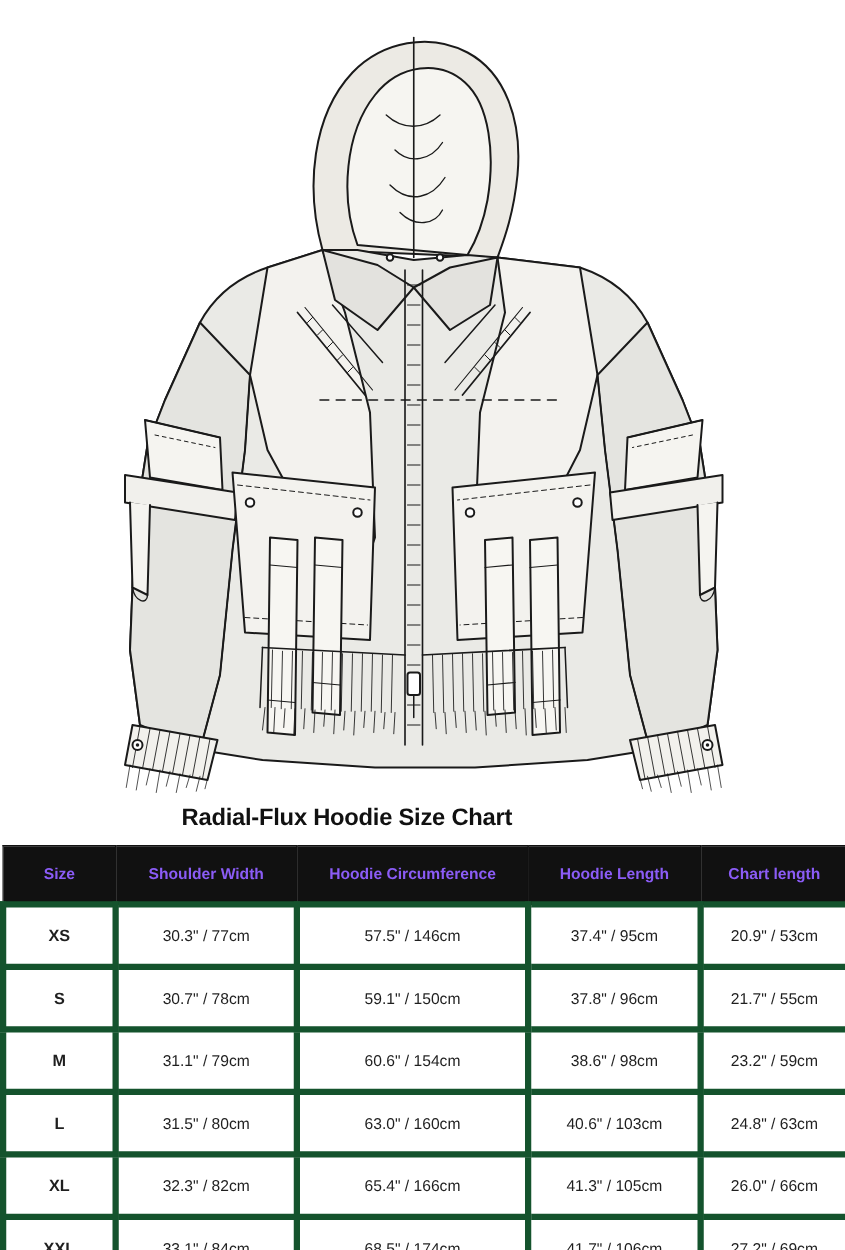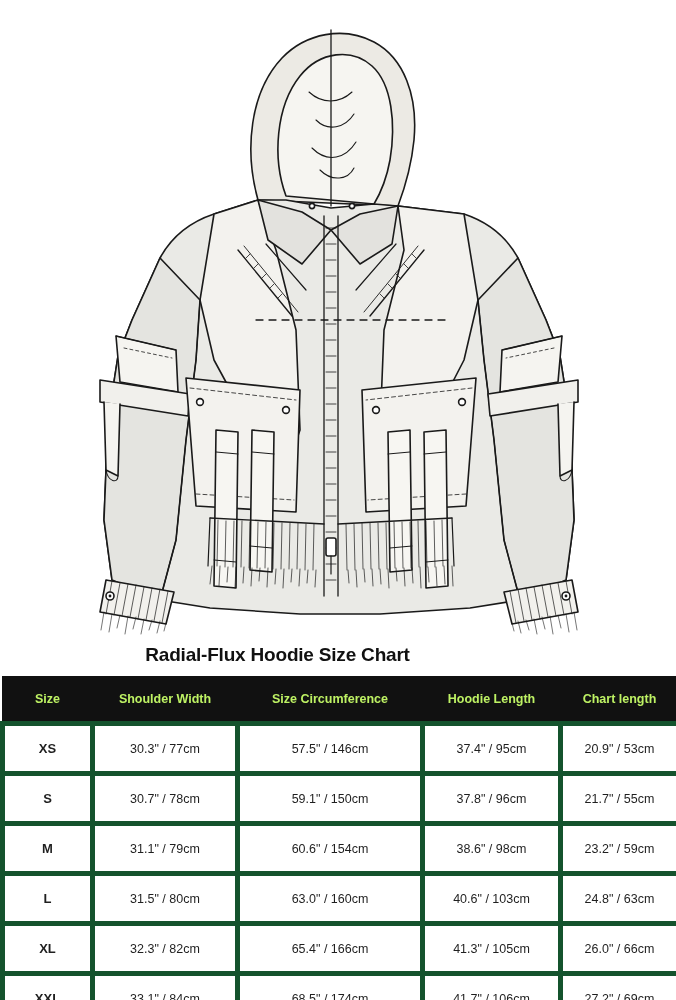--- a/index.html
+++ b/index.html
@@ -49,21 +49,21 @@
     border: 5px solid #14532d;
     text-align: center;
     vertical-align: middle;
     font-size: 12.5px;
     color: #1f1f1f;
     height: 45px;
     padding: 0 4px;
   }
   table.size-table thead th {
     background: #111111;
-    color: #bef264;
+    color: #8b5cf6;
     font-size: 12.5px;
     font-weight: bold;
     border: 1px solid #111111;
     height: 44px;
   }
   table.size-table tbody td.size-cell {
     font-weight: bold;
     font-size: 13px;
   }
   col.c0 { width: 90px; }
@@ -223,21 +223,21 @@
       <col class="c0">
         <col class="c1">
         <col class="c2">
         <col class="c3">
         <col class="c4">
     </colgroup>
     <thead>
       <tr>
         <th>Size</th>
         <th>Shoulder Width</th>
-        <th>Size Circumference</th>
+        <th>Hoodie Circumference</th>
         <th>Hoodie Length</th>
         <th>Chart length</th>
       </tr>
     </thead>
     <tbody>
       <tr>
         <td class="size-cell">XS</td>
         <td>30.3" / 77cm</td>
         <td>57.5" / 146cm</td>
         <td>37.4" / 95cm</td>

